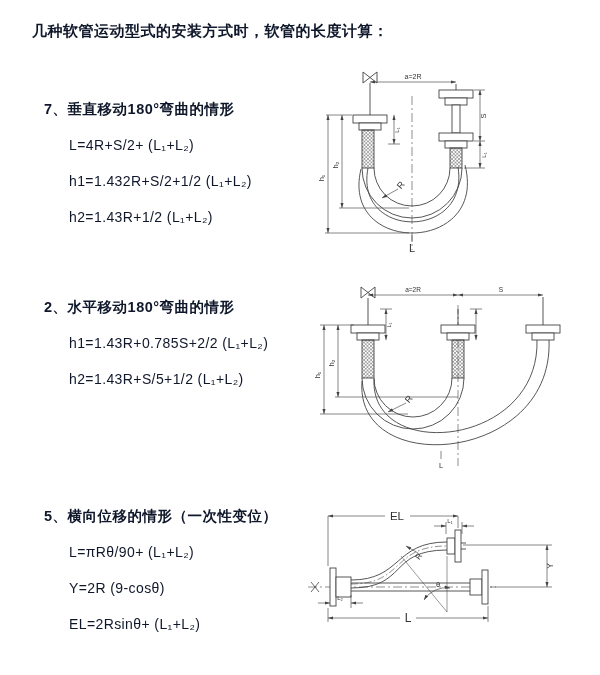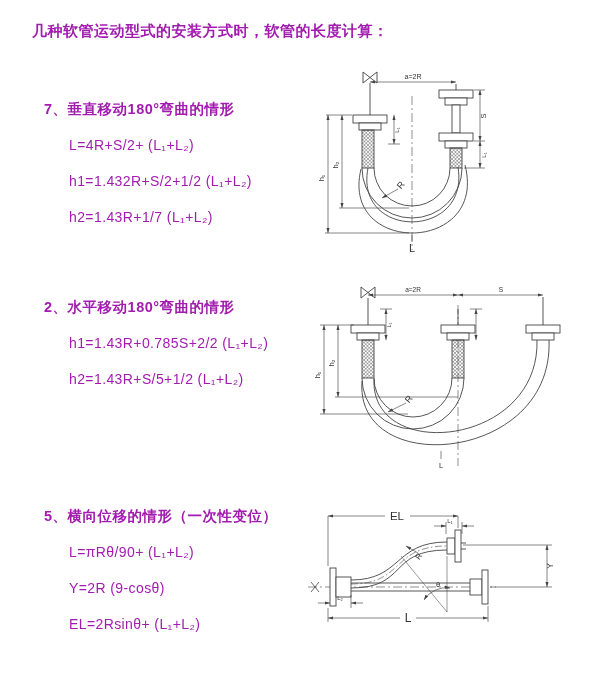--- a/index.html
+++ b/index.html
@@ -1,17 +1,17 @@
 <!DOCTYPE html>
 <html><head>
 <meta charset="utf-8">
 <style>
   html,body{margin:0;padding:0;background:#fff;}
   .page{position:relative;width:600px;height:674px;background:#fff;overflow:hidden;
-        font-family:"Liberation Sans",sans-serif;color:#a21caf;text-decoration:underline;}
+        font-family:"Liberation Sans",sans-serif;color:#0f172a;text-decoration:underline;}
   .title{position:absolute;left:32px;top:22px;font-size:15px;font-weight:bold;letter-spacing:.5px;}
   .section{position:absolute;left:44px;}
   #sec1{top:100px}#sec2{top:298px}#sec3{top:507px}
   .heading{font-size:14.5px;font-weight:bold;letter-spacing:.5px;}
   .formula{font-size:14px;line-height:19px;margin:17px 0 0 25px;letter-spacing:.4px;}
   .diag{position:absolute;}
   .ln{stroke:#444;stroke-width:.9;fill:none;}
   .dim{stroke:#444;stroke-width:.65;fill:none;}
   .lbl{fill:#333;font-family:"Liberation Sans",sans-serif;}
 </style>
@@ -19,21 +19,21 @@
 <body>
 
 <div class="page">
 
   <div class="title">几种软管运动型式的安装方式时，软管的长度计算：</div>
 
   <div class="section" id="sec1">
     <div class="heading">7、垂直移动180°弯曲的情形</div>
     <div class="formula">L=4R+S/2+ (L₁+L₂)</div>
     <div class="formula">h1=1.432R+S/2+1/2 (L₁+L₂)</div>
-    <div class="formula">h2=1.43R+1/7 (L₁+L₂)</div>
+    <div class="formula">h2=1.43R+1/2 (L₁+L₂)</div>
   </div>
 
   <div class="section" id="sec2">
     <div class="heading">2、水平移动180°弯曲的情形</div>
     <div class="formula">h1=1.43R+0.785S+2/2 (L₁+L₂)</div>
     <div class="formula">h2=1.43R+S/5+1/2 (L₁+L₂)</div>
   </div>
 
   <div class="section" id="sec3">
     <div class="heading">5、横向位移的情形（一次性变位）</div>

